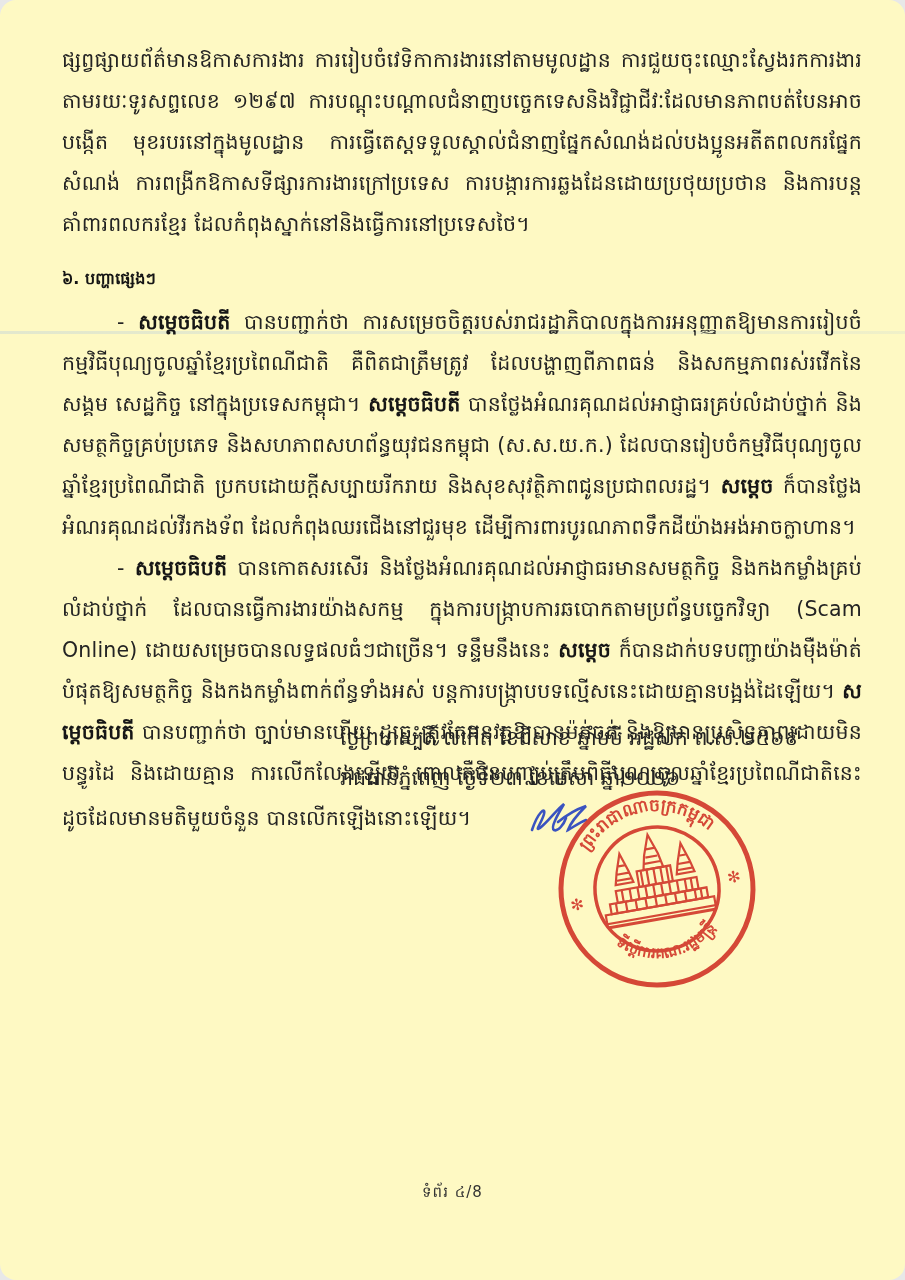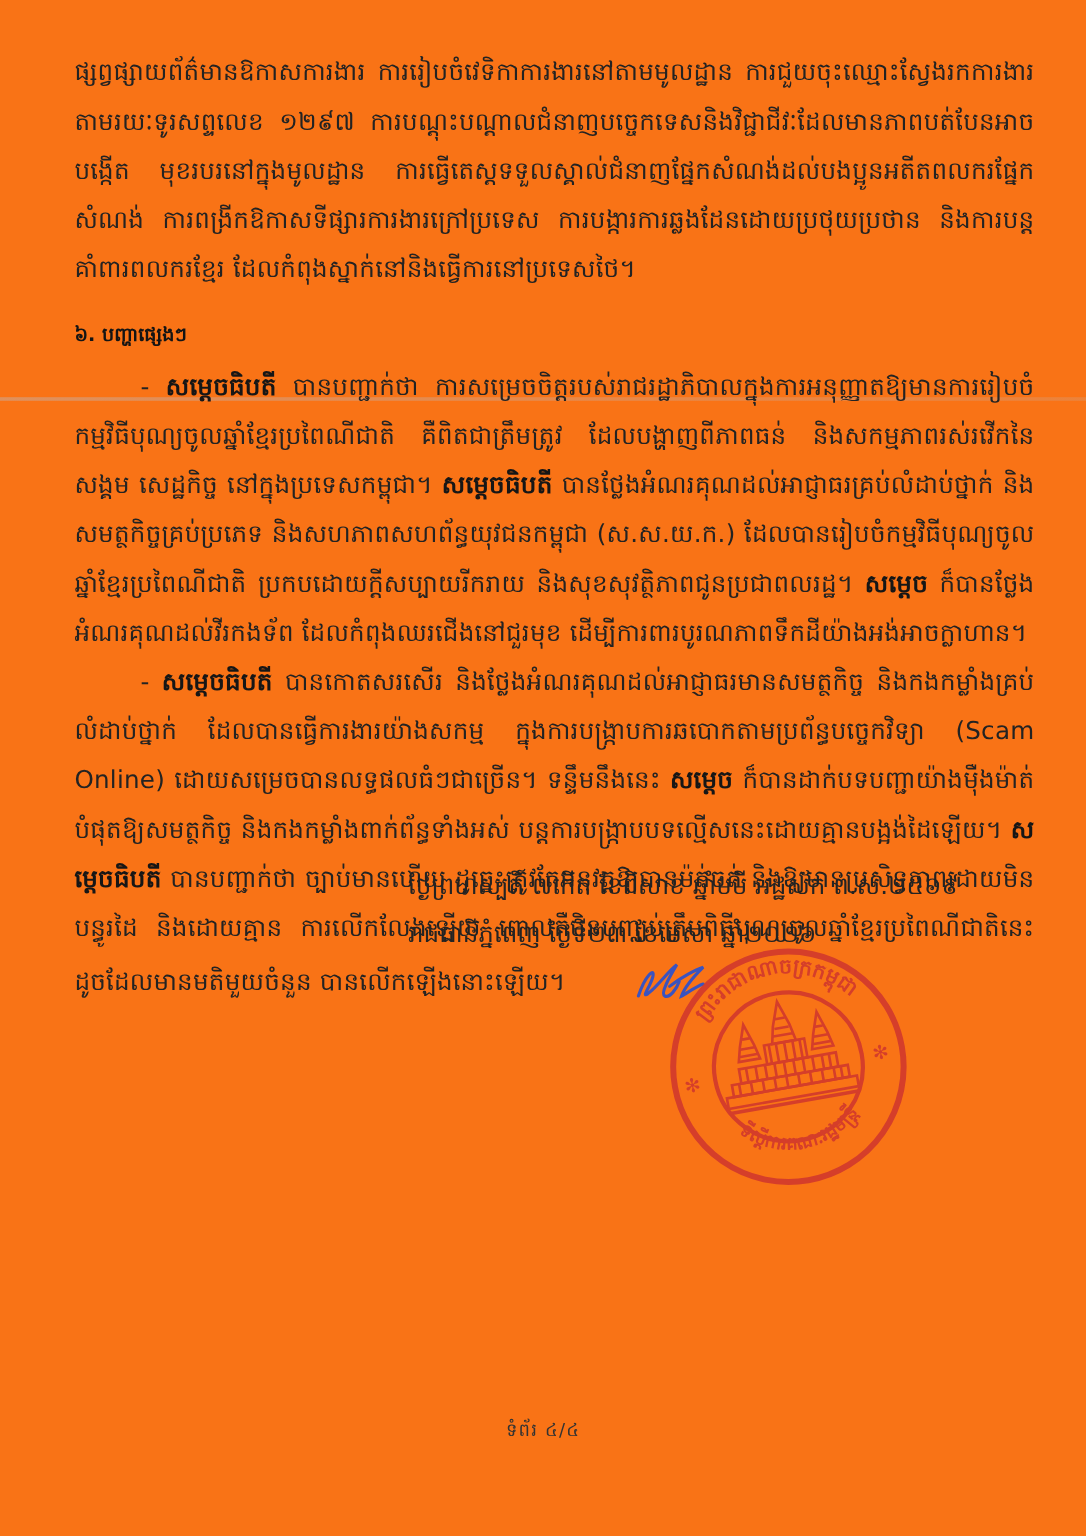--- a/index.html
+++ b/index.html
@@ -1,22 +1,23 @@
 <!DOCTYPE html>
 <html><head>
 <meta charset="utf-8">
 <style>
   html,body{margin:0;padding:0;background:#e8e8e8;}
   .page{
     position:relative;
     width:905px;height:1280px;
-    background:#f97316;
+    background:#fef9c3;
     font-family:"DejaVu Sans","Liberation Sans",sans-serif;
     color:#1e1e1e;
     overflow:hidden;
+    border-radius:16px;
   }
   .content{
     position:absolute;
     left:62px;top:40px;width:800px;
   }
   .body-par{
     margin:0;
     font-size:20.5px;
     line-height:41px;
     text-align:justify;
@@ -131,15 +132,15 @@
         <rect x="60" y="96" width="82" height="12"></rect>
         <path d="M66,96 v12 M74,96 v12 M82,96 v12 M90,96 v12 M98,96 v12 M106,96 v12 M114,96 v12 M122,96 v12 M130,96 v12 M136,96 v12"></path>
         <rect x="52" y="108" width="98" height="10"></rect>
         <path d="M58,108 v10 M68,108 v10 M78,108 v10 M88,108 v10 M98,108 v10 M108,108 v10 M118,108 v10 M128,108 v10 M138,108 v10 M144,108 v10"></path>
         <rect x="46" y="118" width="110" height="9"></rect>
         <path d="M46,131 h110" stroke-width="3"></path>
       </g>
     </svg>
   </div>
 
-  <div class="footer">ទំព័រ ៤/៤</div>
+  <div class="footer">ទំព័រ ៤/8</div>
 
 </div>
 
 </body></html>

